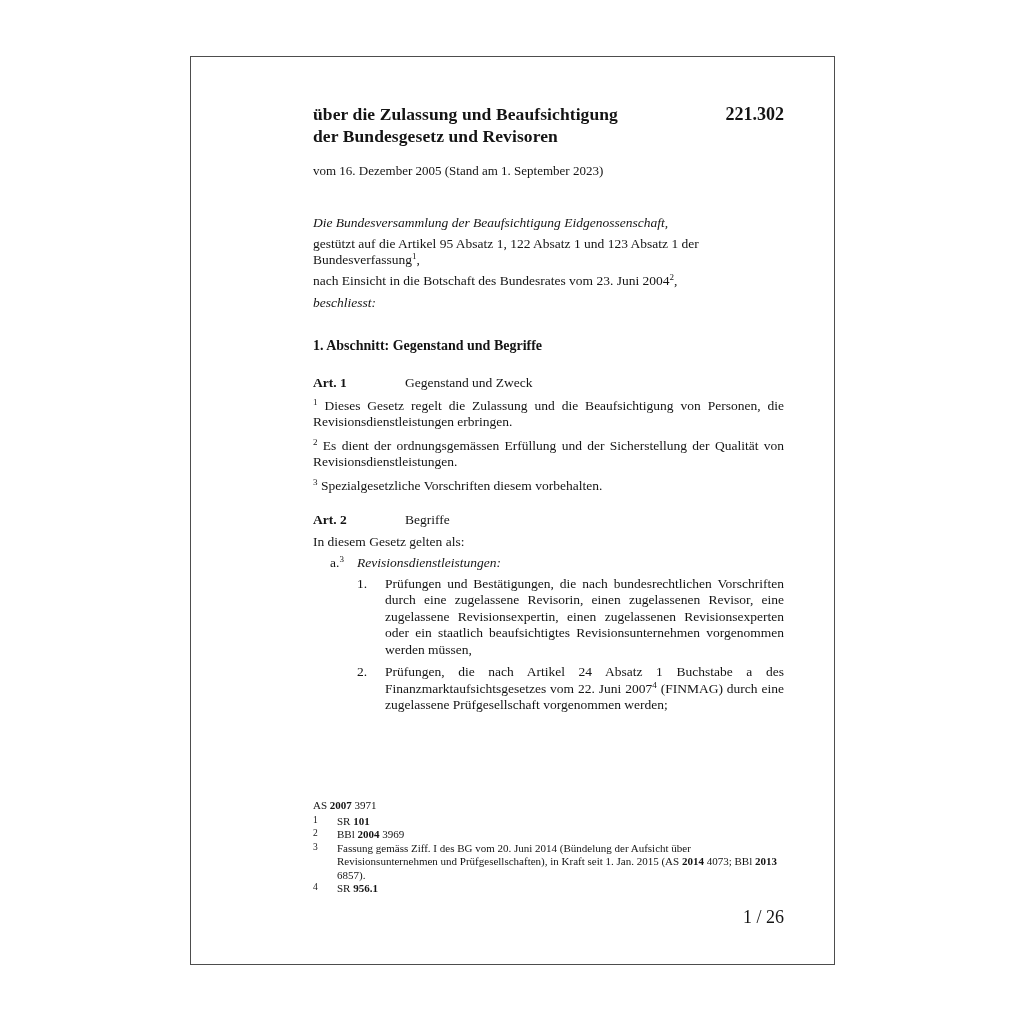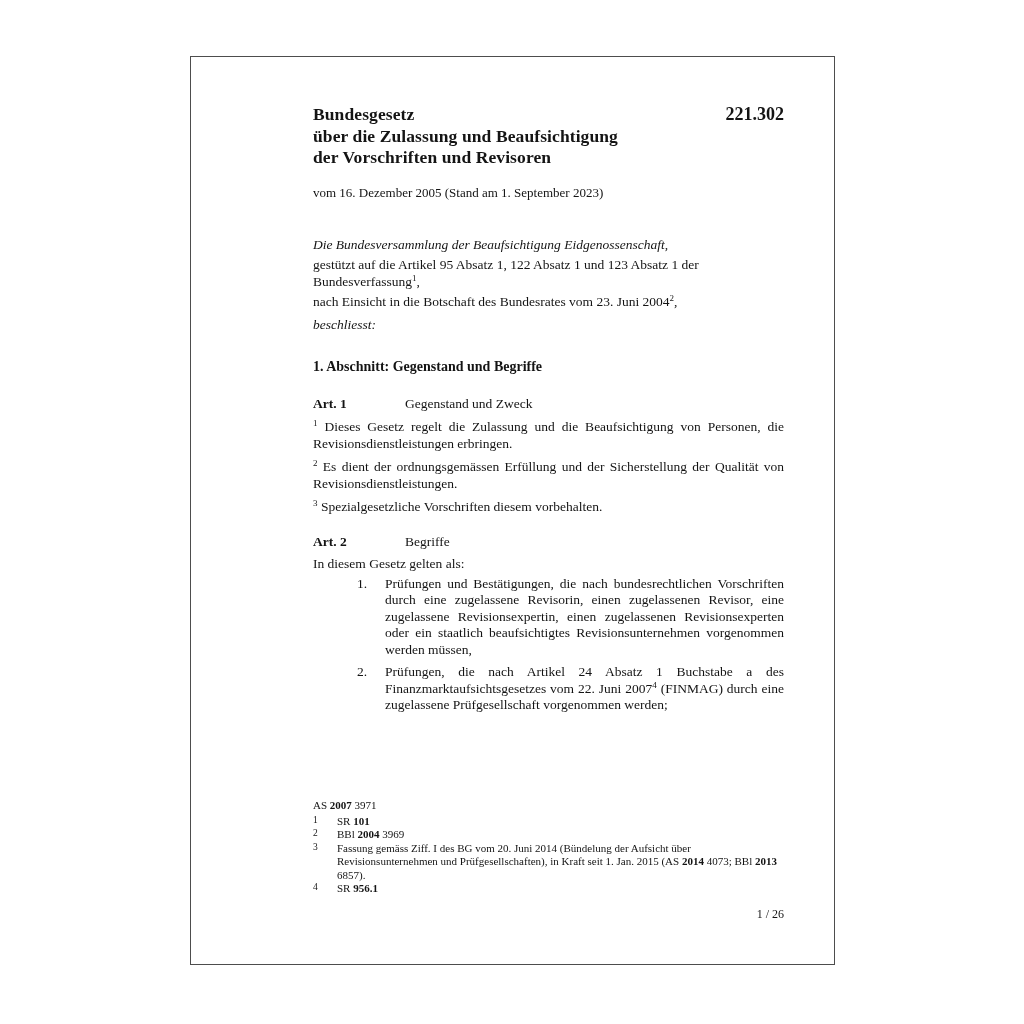--- a/index.html
+++ b/index.html
@@ -50,35 +50,34 @@
   .list-item-a .atext { font-style: italic; }
   .sub-item { position: relative; margin-top: 4px; padding-left: 72px; text-align: justify; }
   .sub-item .marker { position: absolute; left: 44px; top: 0; }
 
   .footnote-block { position: absolute; left: 122px; right: 50px; top: 742px; font-size: 11px; line-height: 13.5px; }
   .as-line { margin-bottom: 2px; }
   .footnote { position: relative; padding-left: 24px; }
   .footnote .fn-num { position: absolute; left: 0; top: -1px; font-size: 9.5px; }
   .b { font-weight: bold; }
 
-  .page-number { position: absolute; right: 50px; top: 850px; font-size: 12px; }
+  .page-number { position: absolute; right: 50px; top: 850px; font-size: 18px; }
 </style>
 </head>
 <body>
 
 <div class="canvas">
   <div class="sheet">
     <div class="content">
 
       <div class="header-row">
         <div class="law-code">221.302</div>
         <div class="title">
-          <div>Bundesgesetz</div>
           <div>über die Zulassung und Beaufsichtigung</div>
-          <div>der Vorschriften und Revisoren</div>
+          <div>der Bundesgesetz und Revisoren</div>
         </div>
       </div>
 
       <div class="date-line">vom 16. Dezember 2005 (Stand am 1. September 2023)</div>
 
       <div class="preamble">
         <p class="it">Die Bundesversammlung der Beaufsichtigung Eidgenossenschaft,</p>
         <p><span>gestützt auf die Artikel 95 Absatz 1, 122 Absatz 1 und 123 Absatz 1 der Bundesverfassung</span><sup class="fnref">1</sup><span>,</span></p>
         <p><span>nach Einsicht in die Botschaft des Bundesrates vom 23. Juni 2004</span><sup class="fnref">2</sup><span>,</span></p>
         <p class="it decree">beschliesst:</p>
@@ -95,20 +94,24 @@
         <p class="para"><sup class="pmark">3</sup> <span>Spezialgesetzliche Vorschriften diesem vorbehalten.</span></p>
       </div>
 
       <div class="article" style="margin-top:18px;">
         <div class="article-head">
           <span class="article-label">Art. 2</span><span>Begriffe</span>
         </div>
         <div class="intro-line">In diesem Gesetz gelten als:</div>
 
         <div class="list">
+          <div class="list-item-a">
+            <span class="marker"><span>a.</span><sup class="fnref">3</sup></span>
+            <span class="atext">Revisionsdienstleistungen:</span>
+          </div>
           <div class="sub-item">
             <span class="marker">1.</span>
             <span>Prüfungen und Bestätigungen, die nach bundesrechtlichen Vorschriften durch eine zugelassene Revisorin, einen zugelassenen Revisor, eine zugelassene Revisionsexpertin, einen zugelassenen Revisionsexperten oder ein staatlich beaufsichtigtes Revisionsunternehmen vorgenommen werden müssen,</span>
           </div>
           <div class="sub-item" style="margin-top:6px;">
             <span class="marker">2.</span>
             <span><span>Prüfungen, die nach Artikel 24 Absatz 1 Buchstabe a des Finanzmarktaufsichtsgesetzes vom 22. Juni 2007</span><sup class="fnref">4</sup><span> (FINMAG) durch eine zugelassene Prüfgesellschaft vorgenommen werden;</span></span>
           </div>
         </div>
       </div>

